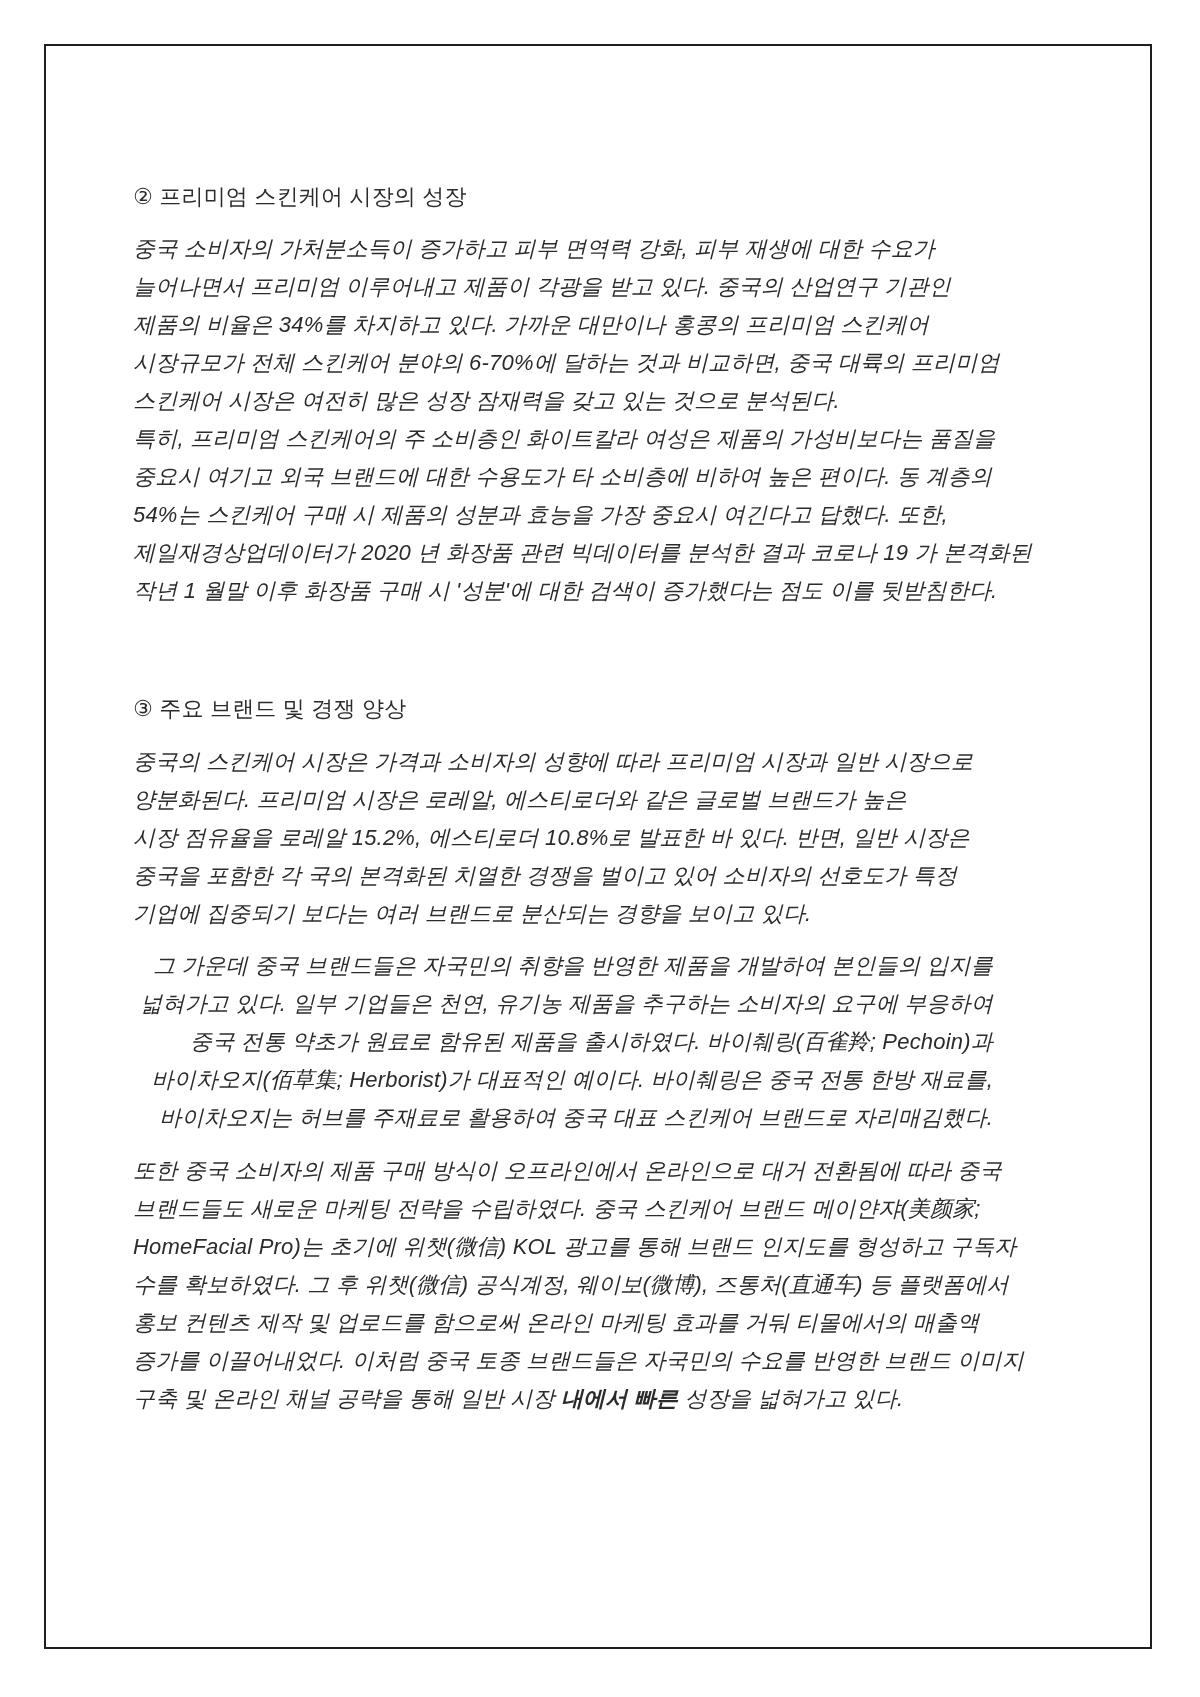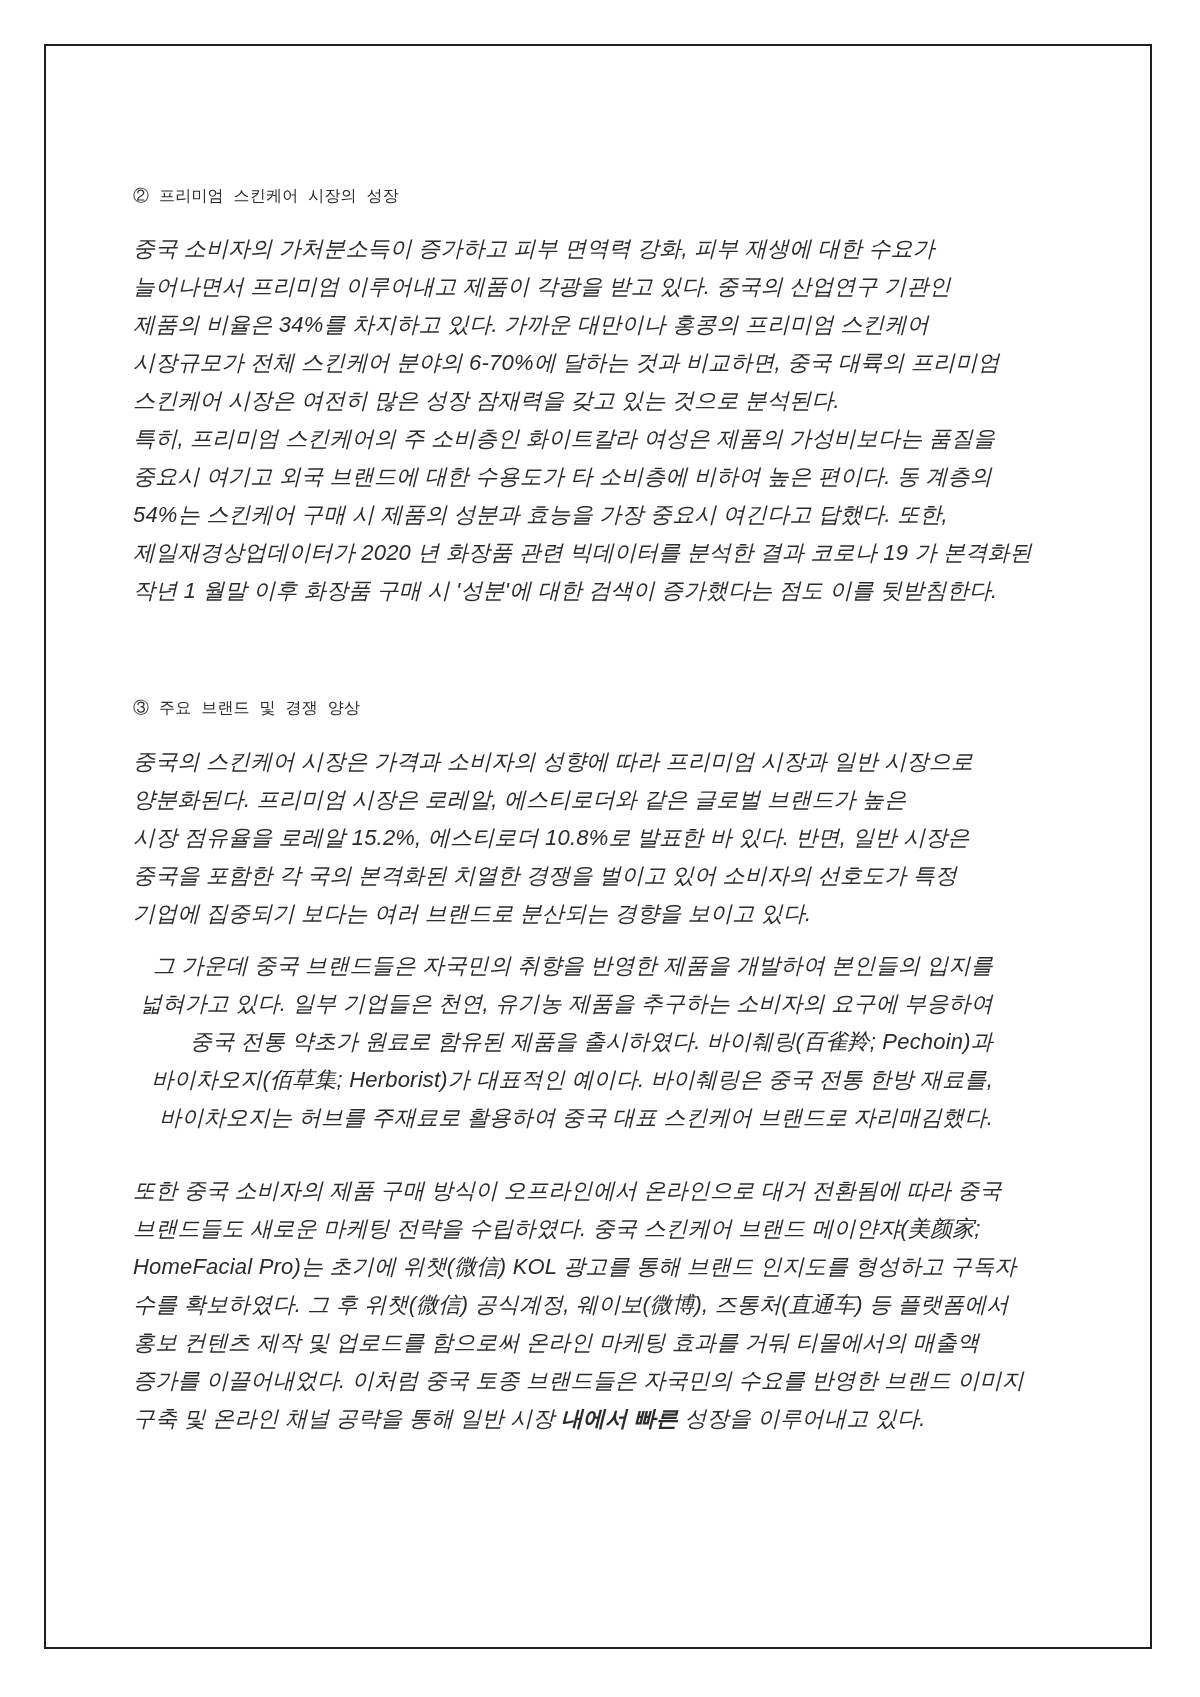--- a/index.html
+++ b/index.html
@@ -25,39 +25,38 @@
     box-sizing: border-box;
     background: #ffffff;
   }
   .content {
     position: absolute;
     left: 133px;
     top: 45px;
     width: 860px;
   }
   .heading {
-    font-size: 16px;
+    font-size: 22px;
     line-height: 38px;
     font-weight: 400;
     white-space: nowrap;
     letter-spacing: 0.2px;
-    font-family: Liberation Mono, monospace;
   }
   .heading-1 { margin-top: 133px; }
   .heading-2 { margin-top: 80px; }
   .para {
     margin: 0;
     padding: 0;
     font-style: italic;
   }
   .para-1 { margin-top: 14px; }
   .para-2 { }
   .para-3 { margin-top: 15px; }
   .para-4 { margin-top: 14px; text-align: right; }
-  .para-5 { margin-top: 35px; }
+  .para-5 { margin-top: 15px; }
   .line {
     display: block;
     font-size: 22px;
     line-height: 38px;
     white-space: nowrap;
     letter-spacing: 0.2px;
   }
   .bold-run {
     font-weight: 600;
   }
@@ -106,17 +105,17 @@
   </div>
 
   <div class="para para-5">
     <span class="line">또한 중국 소비자의 제품 구매 방식이 오프라인에서 온라인으로 대거 전환됨에 따라 중국</span>
     <span class="line">브랜드들도 새로운 마케팅 전략을 수립하였다. 중국 스킨케어 브랜드 메이얀쟈(美颜家;</span>
     <span class="line">HomeFacial Pro)는 초기에 위챗(微信) KOL 광고를 통해 브랜드 인지도를 형성하고 구독자</span>
     <span class="line">수를 확보하였다. 그 후 위챗(微信) 공식계정, 웨이보(微博), 즈통처(直通车) 등 플랫폼에서</span>
     <span class="line">홍보 컨텐츠 제작 및 업로드를 함으로써 온라인 마케팅 효과를 거둬 티몰에서의 매출액</span>
     <span class="line">증가를 이끌어내었다. 이처럼 중국 토종 브랜드들은 자국민의 수요를 반영한 브랜드 이미지</span>
     <span class="line">
-      <span>구축 및 온라인 채널 공략을 통해 일반 시장 </span><span class="bold-run">내에서 빠른</span><span> 성장을 이루어내고 있다.</span>
+      <span>구축 및 온라인 채널 공략을 통해 일반 시장 </span><span class="bold-run">내에서 빠른</span><span> 성장을 넓혀가고 있다.</span>
     </span>
   </div>
 
 </div>
 
 </body></html>

